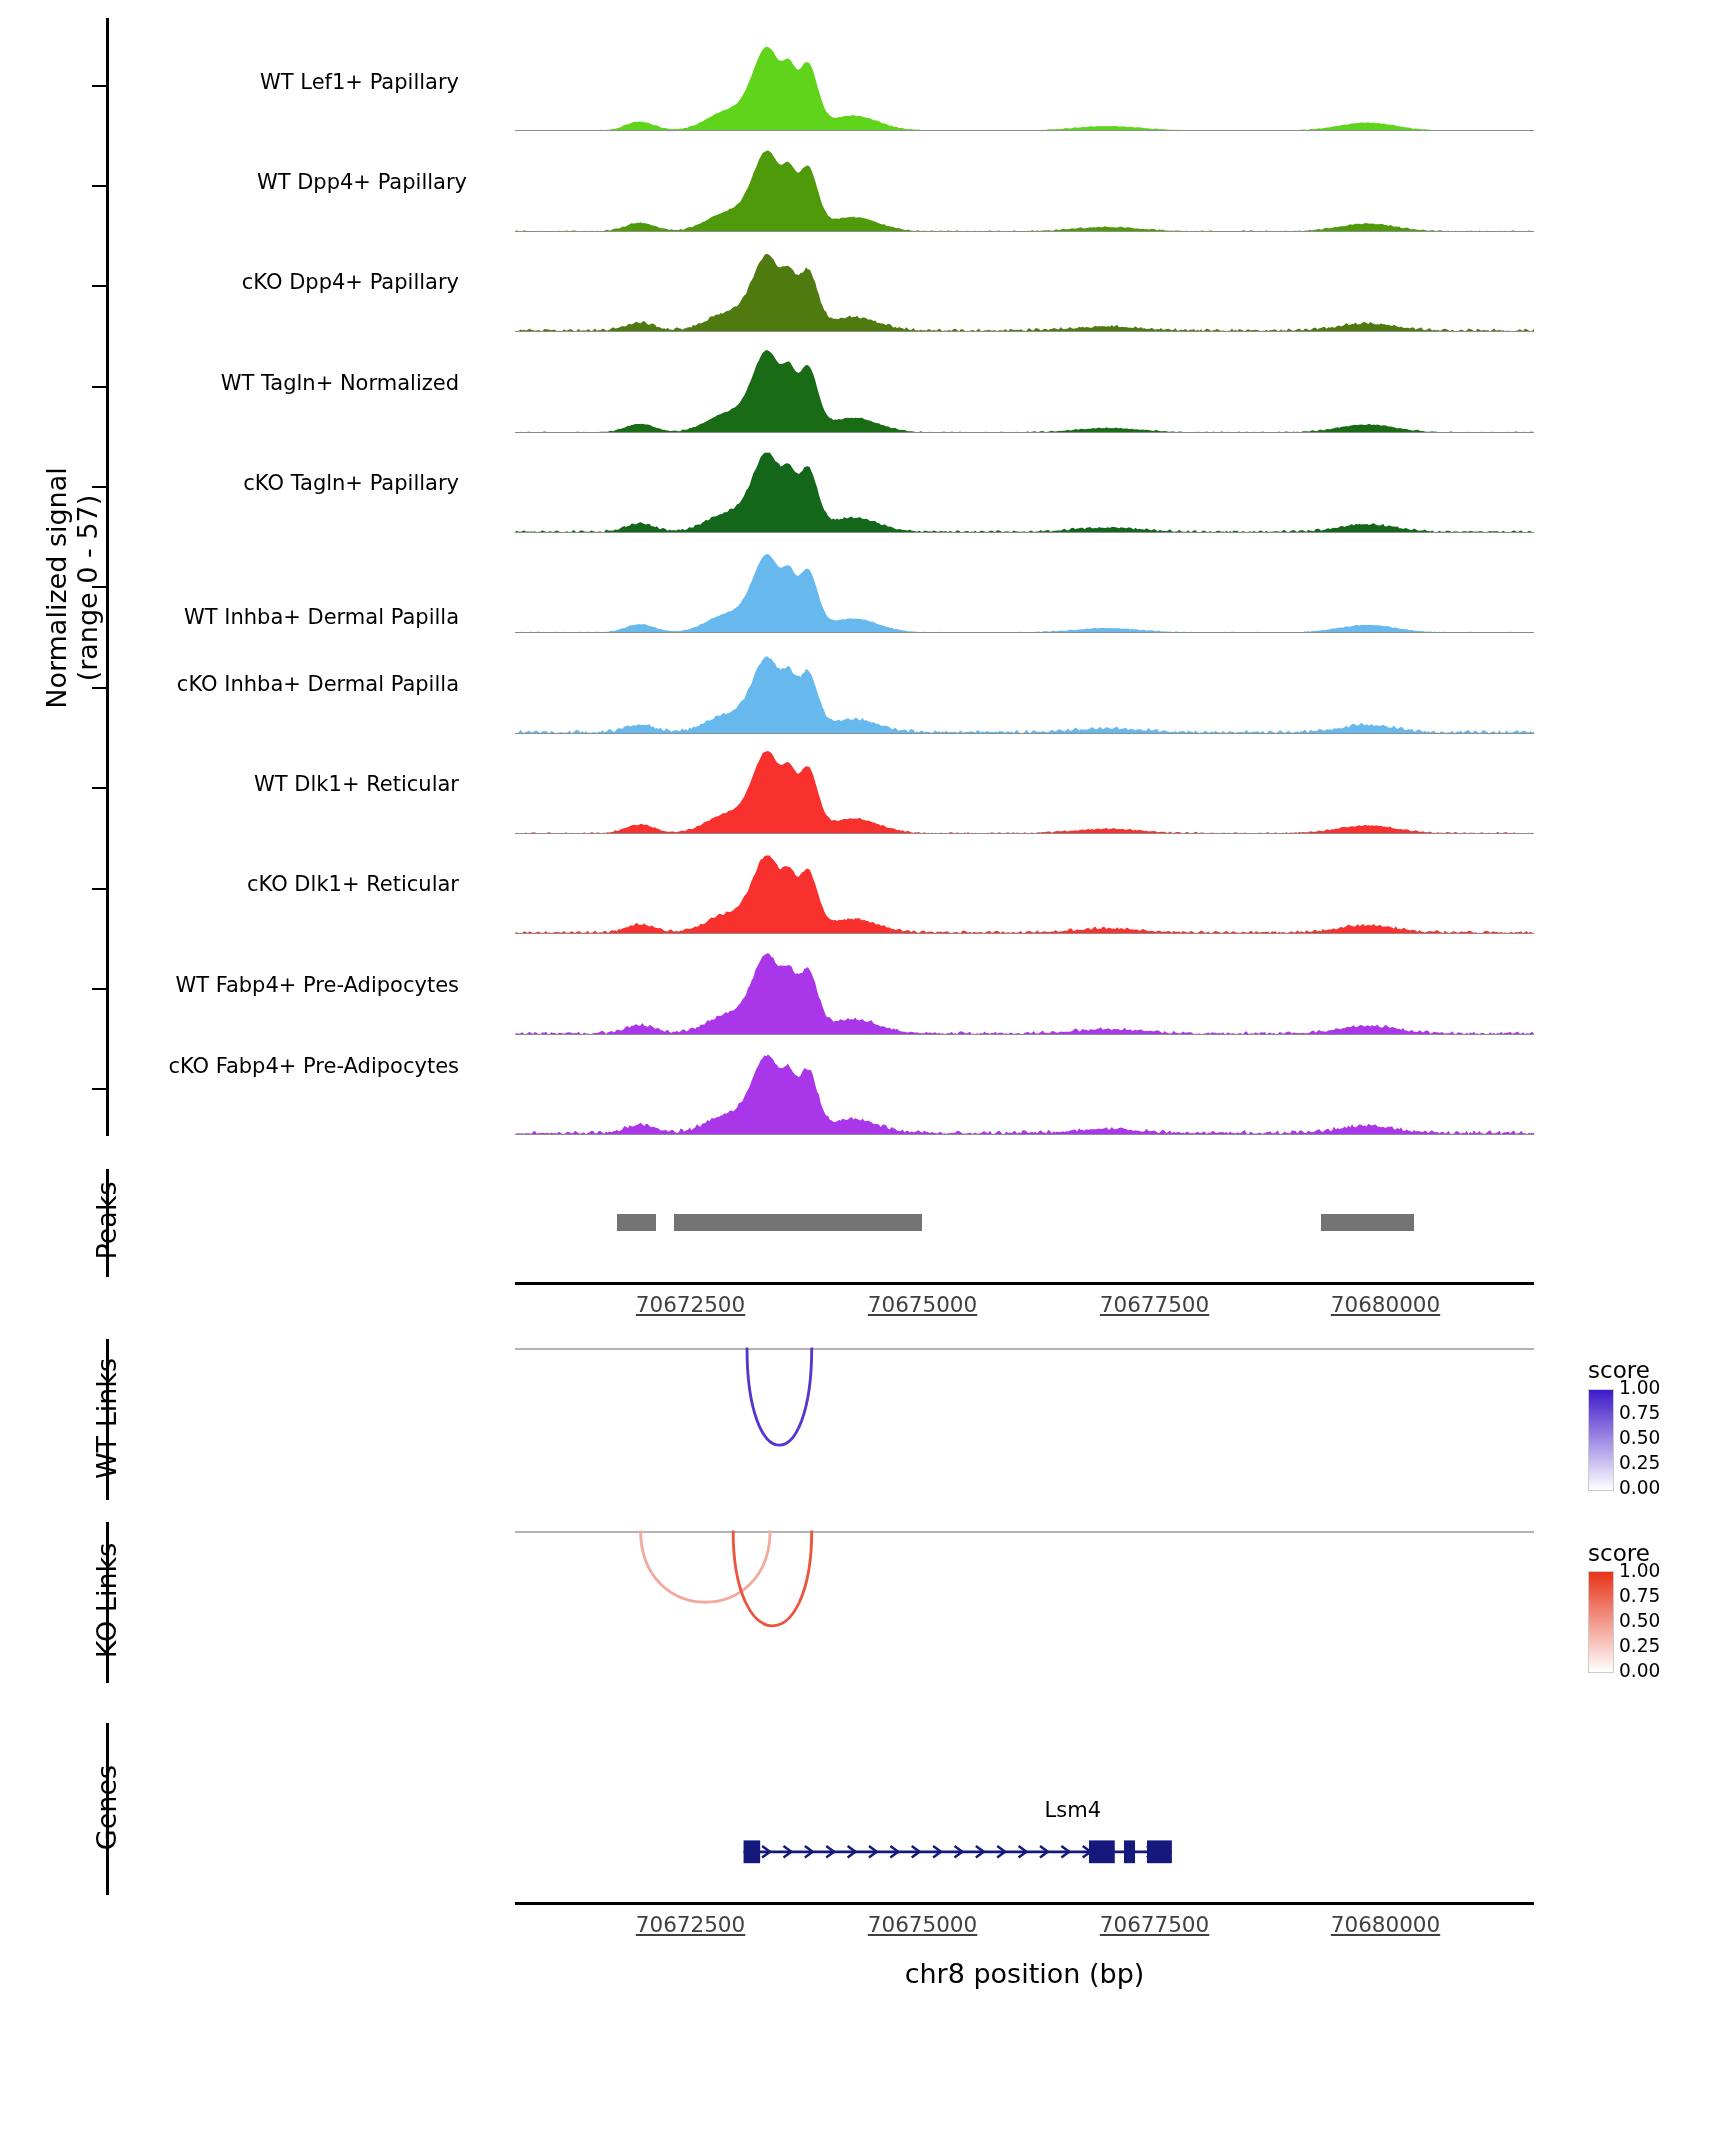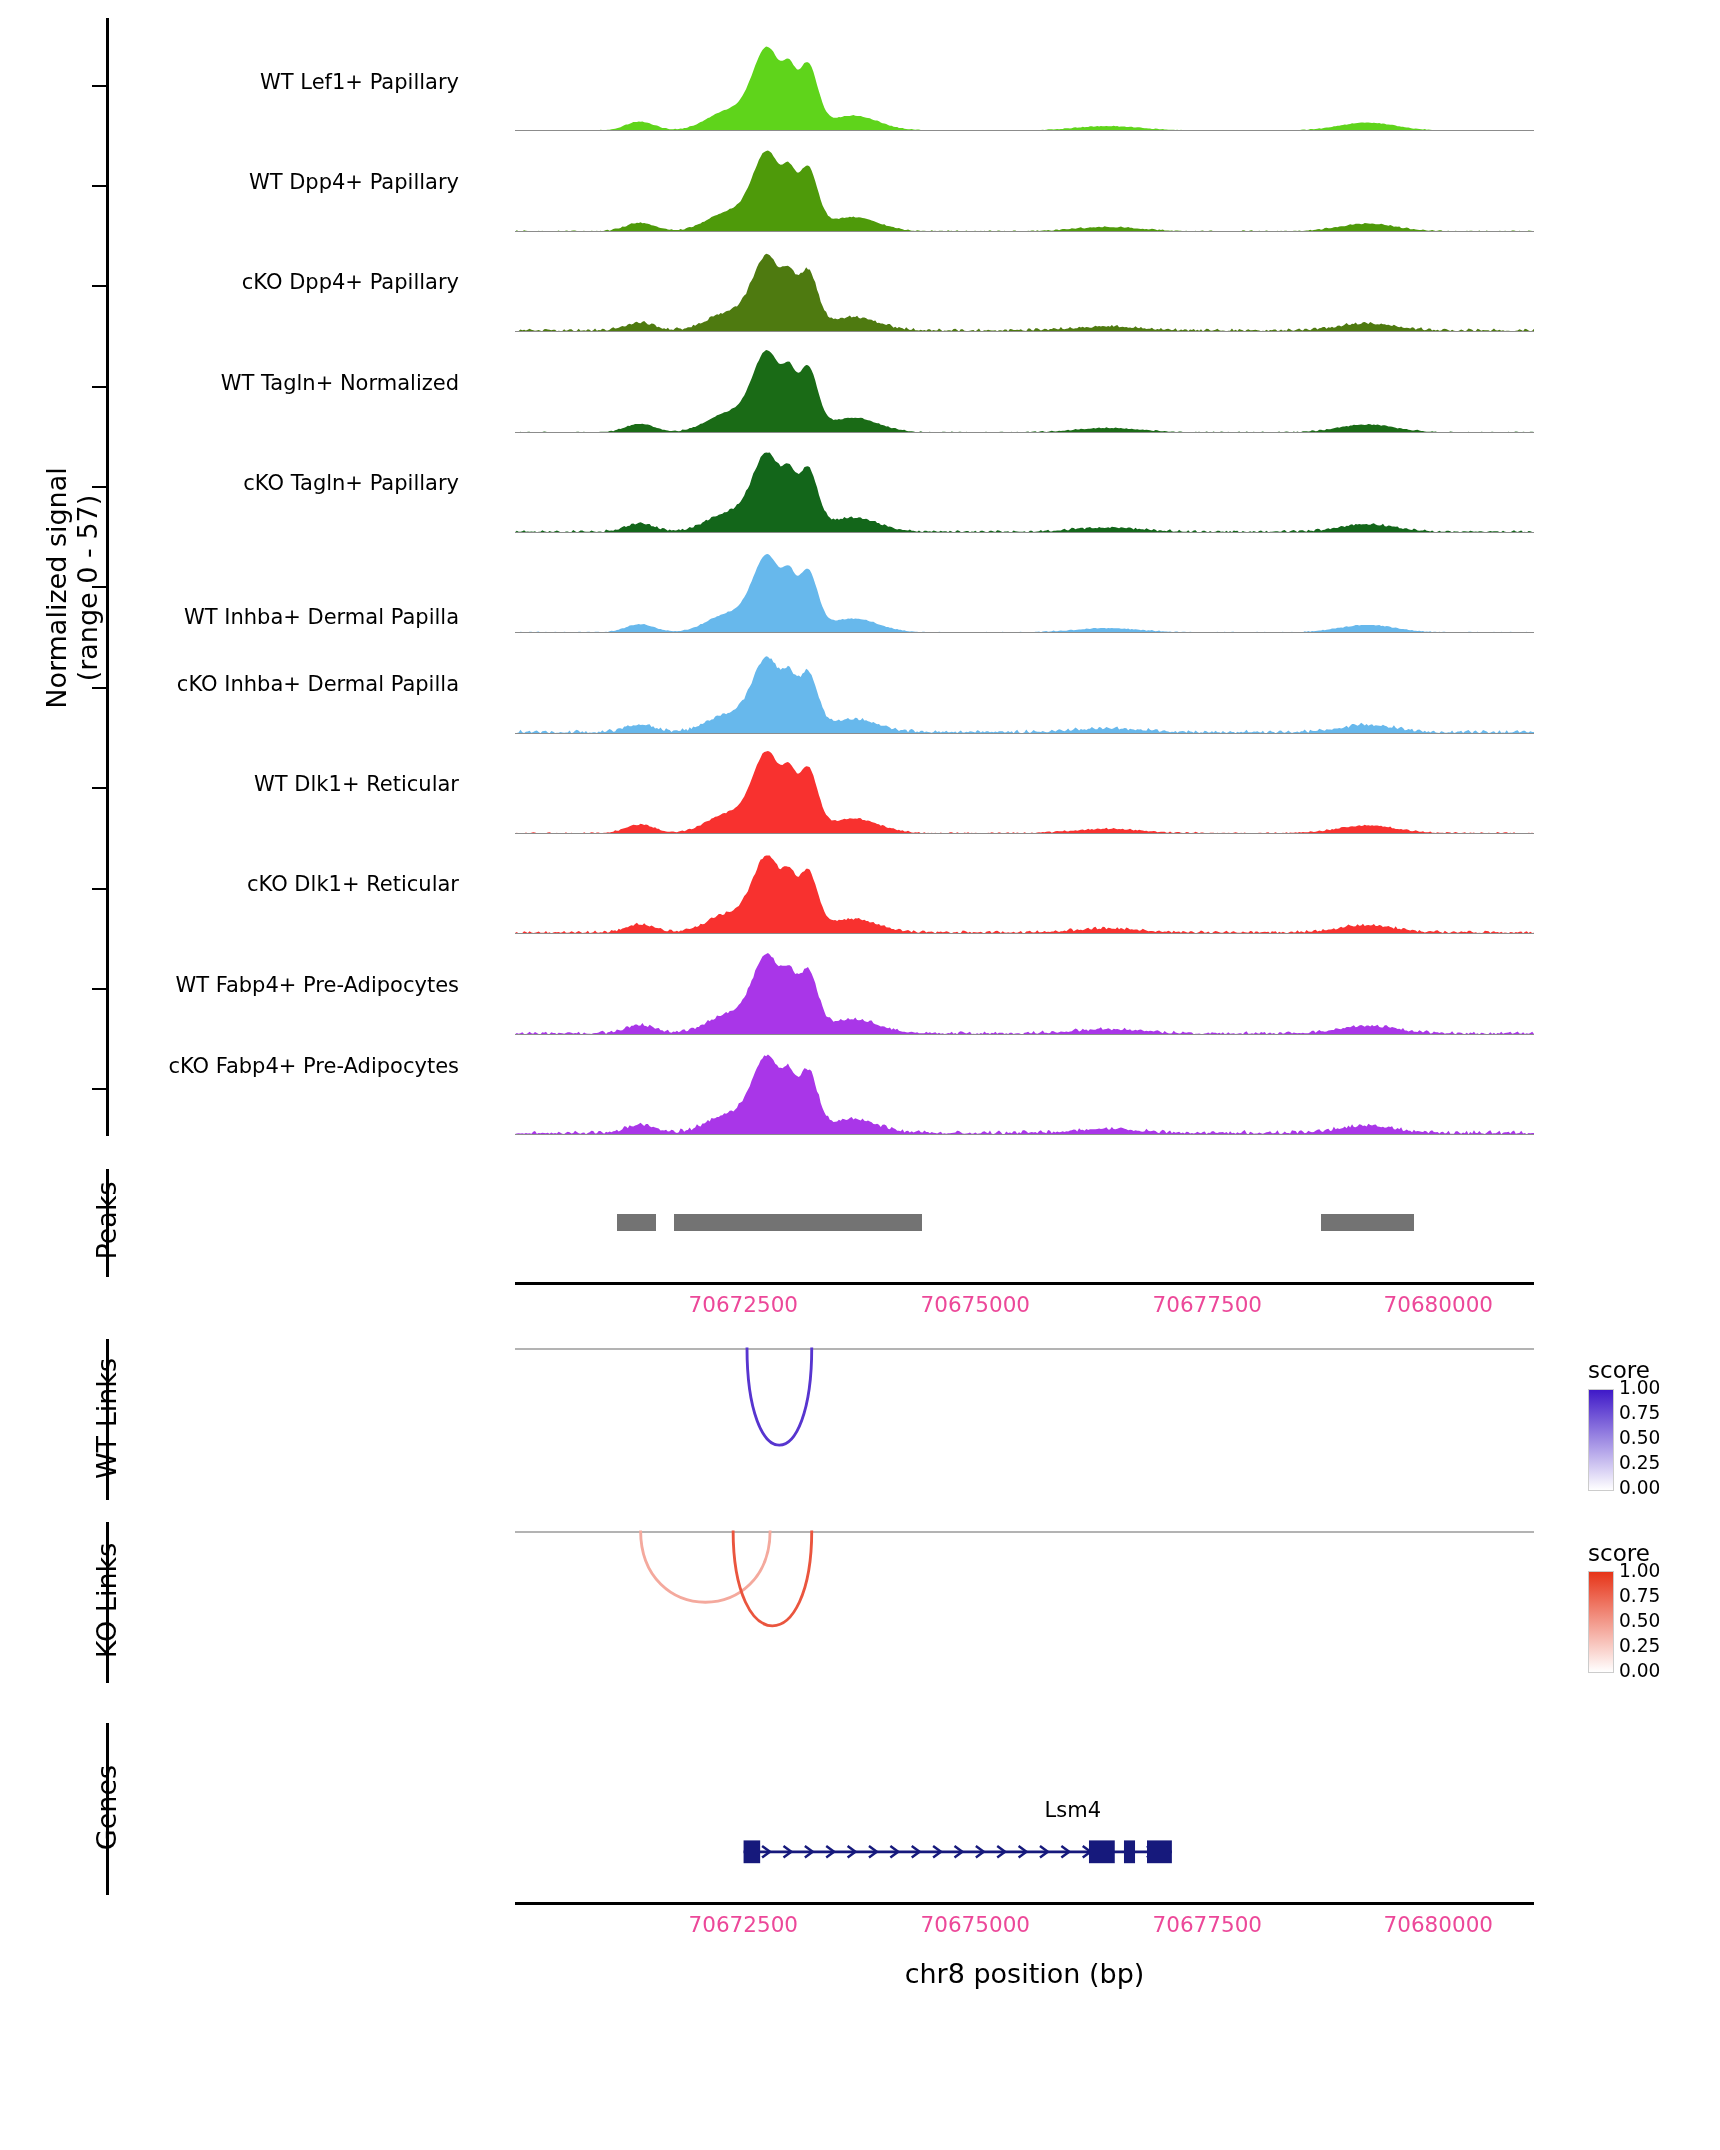--- a/index.html
+++ b/index.html
@@ -69,22 +69,23 @@
 
   
   .coord-line {
     position: absolute;
     height: 2.9px;
     background: #000;
   }
   .coord-tick-label {
     position: absolute;
     font-size: 21.5px;
-    text-align: right;
-    color: #ec4899;
+    text-align: center;
+    color: #404040;
+    text-decoration: underline;
   }
 
   
   .link-topline {
     position: absolute;
     height: 2.2px;
     background: #b3b3b3;
   }
 
   
@@ -121,21 +122,21 @@
   }
 </style>
 </head>
 <body>
 
 <div id="root">
     <div class="track-label" style="top: 70px; width: 459px; left: 0px;">WT Lef1+ Papillary</div>
     <div class="track-canvas" style="left: 515px; top: 39px; width: 1019px; height: 92px;"><svg width="1019" height="92" viewBox="0 0 1422 128">
         <path d="M0,128 L0.0,127.9 L2.5,127.2 L5.1,127.4 L7.6,127.3 L10.2,127.4 L12.7,127.7 L15.2,127.2 L17.8,126.8 L20.3,127.1 L22.9,127.6 L25.4,127.6 L27.9,127.3 L30.5,127.2 L33.0,127.6 L35.6,127.7 L38.1,127.4 L40.6,127.6 L43.2,127.2 L45.7,127.8 L48.2,127.4 L50.8,127.2 L53.3,127.2 L55.9,127.8 L58.4,127.7 L60.9,127.7 L63.5,127.6 L66.0,127.1 L68.6,127.7 L71.1,127.5 L73.6,127.7 L76.2,127.5 L78.7,127.3 L81.3,127.5 L83.8,127.1 L86.3,127.3 L88.9,127.1 L91.4,127.7 L94.0,127.4 L96.5,127.6 L99.0,127.3 L101.6,127.3 L104.1,127.6 L106.6,127.6 L109.2,127.6 L111.7,127.5 L114.3,127.7 L116.8,127.3 L119.3,126.6 L121.9,126.9 L124.4,127.1 L127.0,126.8 L129.5,126.4 L132.0,126.3 L134.6,125.6 L137.1,125.3 L139.7,124.9 L142.2,124.2 L144.7,123.6 L147.3,122.9 L149.8,121.5 L152.4,120.3 L154.9,119.2 L157.4,119.2 L160.0,118.1 L162.5,116.9 L165.1,115.8 L167.6,115.5 L170.1,115.5 L172.7,115.0 L175.2,115.4 L177.8,115.1 L180.3,115.9 L182.8,116.3 L185.4,116.6 L187.9,117.5 L190.4,118.8 L193.0,119.7 L195.5,120.1 L198.1,120.6 L200.6,121.6 L203.1,123.0 L205.7,123.9 L208.2,124.0 L210.8,124.1 L213.3,125.2 L215.8,125.8 L218.4,125.7 L220.9,125.6 L223.5,125.0 L226.0,125.8 L228.5,125.5 L231.1,124.8 L233.6,125.0 L236.2,123.9 L238.7,124.0 L241.2,123.4 L243.8,121.7 L246.3,121.2 L248.8,120.9 L251.4,119.9 L253.9,118.7 L256.5,117.2 L259.0,115.6 L261.5,115.0 L264.1,113.1 L266.6,111.8 L269.2,110.0 L271.7,109.3 L274.2,107.7 L276.8,106.3 L279.3,104.5 L281.9,103.5 L284.4,102.6 L286.9,101.5 L289.5,100.0 L292.0,98.9 L294.6,98.4 L297.1,97.4 L299.6,96.2 L302.2,94.4 L304.7,92.9 L307.3,91.6 L309.8,89.4 L312.3,86.6 L314.9,82.9 L317.4,79.1 L319.9,74.6 L322.5,69.6 L325.0,63.4 L327.6,57.1 L330.1,51.2 L332.6,44.1 L335.2,36.8 L337.7,30.8 L340.3,24.7 L342.8,19.5 L345.3,15.1 L347.9,12.2 L350.4,10.2 L353.0,11.1 L355.5,12.2 L358.0,14.3 L360.6,17.7 L363.1,22.6 L365.7,26.6 L368.2,29.0 L370.7,30.1 L373.3,30.0 L375.8,29.1 L378.4,27.3 L380.9,27.0 L383.4,28.2 L386.0,31.7 L388.5,36.0 L391.1,39.2 L393.6,42.4 L396.1,42.3 L398.7,40.7 L401.2,37.3 L403.7,33.4 L406.3,32.3 L408.8,32.3 L411.4,34.4 L413.9,38.9 L416.4,45.6 L419.0,54.5 L421.5,64.0 L424.1,72.6 L426.6,80.9 L429.1,88.8 L431.7,95.6 L434.2,100.6 L436.8,103.8 L439.3,106.5 L441.8,108.2 L444.4,109.7 L446.9,109.6 L449.5,109.7 L452.0,108.6 L454.5,109.1 L457.1,108.2 L459.6,107.3 L462.2,107.2 L464.7,107.1 L467.2,107.3 L469.8,106.4 L472.3,106.0 L474.8,106.9 L477.4,107.2 L479.9,107.3 L482.5,107.3 L485.0,108.3 L487.5,108.9 L490.1,109.7 L492.6,110.2 L495.2,110.3 L497.7,111.7 L500.2,112.8 L502.8,113.5 L505.3,113.7 L507.9,114.7 L510.4,116.5 L512.9,117.3 L515.5,117.9 L518.0,118.5 L520.6,119.9 L523.1,120.8 L525.6,121.0 L528.2,122.1 L530.7,122.6 L533.3,122.7 L535.8,124.1 L538.3,123.9 L540.9,124.0 L543.4,125.0 L545.9,125.5 L548.5,125.6 L551.0,125.7 L553.6,125.4 L556.1,126.0 L558.6,126.6 L561.2,126.2 L563.7,126.1 L566.3,126.9 L568.8,127.3 L571.3,127.2 L573.9,126.7 L576.4,127.3 L579.0,127.3 L581.5,127.4 L584.0,126.8 L586.6,127.3 L589.1,127.0 L591.7,127.5 L594.2,127.3 L596.7,126.7 L599.3,126.8 L601.8,127.6 L604.4,127.6 L606.9,127.0 L609.4,127.2 L612.0,127.1 L614.5,127.7 L617.0,127.6 L619.6,127.3 L622.1,127.2 L624.7,127.1 L627.2,127.5 L629.7,127.6 L632.3,126.9 L634.8,127.7 L637.4,127.8 L639.9,127.8 L642.4,127.2 L645.0,126.7 L647.5,127.4 L650.1,127.8 L652.6,127.7 L655.1,126.7 L657.7,127.6 L660.2,127.5 L662.8,127.5 L665.3,127.5 L667.8,126.8 L670.4,127.7 L672.9,127.8 L675.4,127.1 L678.0,126.9 L680.5,126.9 L683.1,127.5 L685.6,127.5 L688.1,126.7 L690.7,126.8 L693.2,127.6 L695.8,127.7 L698.3,127.1 L700.8,127.2 L703.4,127.6 L705.9,127.2 L708.5,127.3 L711.0,126.7 L713.5,127.3 L716.1,127.1 L718.6,127.3 L721.2,126.7 L723.7,126.7 L726.2,127.0 L728.8,127.0 L731.3,126.9 L733.9,126.8 L736.4,126.5 L738.9,126.7 L741.5,126.4 L744.0,125.7 L746.6,125.7 L749.1,125.6 L751.6,126.2 L754.2,125.7 L756.7,125.3 L759.2,125.6 L761.8,125.3 L764.3,125.5 L766.9,124.3 L769.4,124.5 L771.9,124.4 L774.5,124.7 L777.0,124.5 L779.6,123.2 L782.1,123.1 L784.6,123.6 L787.2,123.2 L789.7,123.4 L792.3,122.4 L794.8,123.0 L797.3,122.5 L799.9,122.6 L802.4,121.6 L805.0,121.6 L807.5,122.2 L810.0,121.9 L812.6,121.1 L815.1,121.8 L817.6,121.2 L820.2,121.6 L822.7,121.6 L825.3,121.3 L827.8,121.5 L830.3,121.7 L832.9,121.7 L835.4,121.0 L838.0,121.7 L840.5,121.1 L843.0,122.1 L845.6,121.9 L848.1,122.0 L850.7,121.8 L853.2,122.6 L855.7,122.5 L858.3,122.1 L860.8,122.4 L863.4,123.2 L865.9,123.4 L868.4,123.0 L871.0,123.1 L873.5,123.2 L876.1,124.0 L878.6,124.2 L881.1,124.5 L883.7,124.7 L886.2,124.6 L888.8,125.4 L891.3,125.4 L893.8,124.6 L896.4,125.1 L898.9,125.6 L901.4,125.9 L904.0,125.3 L906.5,126.0 L909.1,126.1 L911.6,126.5 L914.1,126.4 L916.7,126.3 L919.2,126.3 L921.8,126.9 L924.3,126.6 L926.8,127.1 L929.4,126.3 L931.9,127.2 L934.5,127.2 L937.0,126.7 L939.5,127.1 L942.1,127.3 L944.6,127.4 L947.2,127.6 L949.7,127.0 L952.2,127.0 L954.8,127.1 L957.3,127.7 L959.9,127.3 L962.4,126.7 L964.9,127.5 L967.5,127.5 L970.0,127.7 L972.5,127.6 L975.1,127.0 L977.6,127.4 L980.2,127.8 L982.7,127.1 L985.2,126.8 L987.8,127.1 L990.3,127.3 L992.9,127.6 L995.4,127.4 L997.9,127.1 L1000.5,127.2 L1003.0,127.8 L1005.6,127.4 L1008.1,126.9 L1010.6,127.0 L1013.2,127.3 L1015.7,127.6 L1018.3,126.9 L1020.8,126.7 L1023.3,127.2 L1025.9,127.8 L1028.4,127.6 L1031.0,127.6 L1033.5,127.7 L1036.0,127.5 L1038.6,127.8 L1041.1,126.8 L1043.6,127.6 L1046.2,127.4 L1048.7,127.8 L1051.3,127.4 L1053.8,127.3 L1056.3,126.9 L1058.9,127.5 L1061.4,127.6 L1064.0,126.9 L1066.5,126.7 L1069.0,127.4 L1071.6,127.6 L1074.1,127.2 L1076.7,127.2 L1079.2,127.0 L1081.7,127.2 L1084.3,126.9 L1086.8,126.9 L1089.4,127.2 L1091.9,127.2 L1094.4,127.2 L1097.0,126.6 L1099.5,126.1 L1102.0,126.2 L1104.6,126.7 L1107.1,126.5 L1109.7,125.5 L1112.2,125.5 L1114.7,125.6 L1117.3,125.4 L1119.8,124.9 L1122.4,124.2 L1124.9,124.9 L1127.4,124.4 L1130.0,123.7 L1132.5,123.4 L1135.1,123.2 L1137.6,123.1 L1140.1,122.6 L1142.7,121.5 L1145.2,121.6 L1147.8,120.9 L1150.3,120.9 L1152.8,120.2 L1155.4,119.9 L1157.9,119.2 L1160.5,119.3 L1163.0,118.9 L1165.5,118.5 L1168.1,117.3 L1170.6,117.9 L1173.1,117.4 L1175.7,116.9 L1178.2,116.8 L1180.8,116.2 L1183.3,116.5 L1185.8,116.7 L1188.4,116.5 L1190.9,116.4 L1193.5,116.8 L1196.0,117.0 L1198.5,116.7 L1201.1,117.1 L1203.6,117.3 L1206.2,117.2 L1208.7,118.1 L1211.2,117.7 L1213.8,118.2 L1216.3,119.0 L1218.9,119.1 L1221.4,119.6 L1223.9,119.4 L1226.5,119.9 L1229.0,120.6 L1231.6,121.4 L1234.1,121.5 L1236.6,122.1 L1239.2,122.1 L1241.7,123.1 L1244.3,123.3 L1246.8,123.3 L1249.3,124.1 L1251.9,124.6 L1254.4,124.9 L1256.9,124.8 L1259.5,125.1 L1262.0,125.3 L1264.6,125.9 L1267.1,126.0 L1269.6,125.5 L1272.2,126.5 L1274.7,126.2 L1277.3,126.6 L1279.8,126.7 L1282.3,126.9 L1284.9,127.0 L1287.4,127.2 L1290.0,126.9 L1292.5,127.1 L1295.0,127.3 L1297.6,127.5 L1300.1,127.1 L1302.7,127.3 L1305.2,126.9 L1307.7,127.0 L1310.3,127.5 L1312.8,127.7 L1315.4,127.5 L1317.9,127.5 L1320.4,127.2 L1323.0,127.6 L1325.5,126.9 L1328.0,127.3 L1330.6,126.9 L1333.1,127.5 L1335.7,127.5 L1338.2,126.8 L1340.7,127.5 L1343.3,127.8 L1345.8,127.3 L1348.4,127.1 L1350.9,127.6 L1353.4,127.6 L1356.0,127.6 L1358.5,127.2 L1361.1,126.9 L1363.6,127.7 L1366.1,127.8 L1368.7,127.5 L1371.2,127.5 L1373.8,127.5 L1376.3,127.2 L1378.8,127.6 L1381.4,127.7 L1383.9,126.9 L1386.5,127.5 L1389.0,127.2 L1391.5,127.5 L1394.1,127.2 L1396.6,127.6 L1399.1,127.1 L1401.7,127.6 L1404.2,127.2 L1406.8,126.9 L1409.3,127.6 L1411.8,127.6 L1414.4,127.7 L1416.9,126.8 L1419.5,127.4 L1422.0,127.7 L1422,128 Z" fill="#5FD41B" stroke="none"></path>
       </svg><div class="baseline"></div></div>
-    <div class="track-label" style="top: 170px; width: 459px; left: 0px;">WT Dpp4+ Papillary</div>
+    <div class="track-label" style="top: 170px; width: 459px; left: 0px; padding-left: 8px;">WT Dpp4+ Papillary</div>
     <div class="track-canvas" style="left: 515px; top: 140px; width: 1019px; height: 92px;"><svg width="1019" height="92" viewBox="0 0 1422 128">
         <path d="M0,128 L0.0,127.6 L2.5,125.8 L5.1,127.2 L7.6,127.4 L10.2,127.0 L12.7,125.9 L15.2,126.4 L17.8,126.9 L20.3,126.9 L22.9,127.4 L25.4,126.8 L27.9,127.0 L30.5,127.5 L33.0,126.5 L35.6,127.2 L38.1,126.3 L40.6,127.7 L43.2,127.0 L45.7,126.9 L48.2,127.1 L50.8,127.4 L53.3,127.5 L55.9,127.2 L58.4,127.3 L60.9,126.1 L63.5,127.6 L66.0,126.7 L68.6,127.4 L71.1,126.0 L73.6,126.5 L76.2,127.5 L78.7,126.6 L81.3,126.1 L83.8,126.2 L86.3,126.9 L88.9,126.9 L91.4,127.2 L94.0,126.7 L96.5,126.4 L99.0,127.6 L101.6,127.2 L104.1,127.5 L106.6,126.3 L109.2,126.9 L111.7,127.1 L114.3,126.5 L116.8,127.3 L119.3,126.4 L121.9,127.3 L124.4,126.4 L127.0,125.5 L129.5,125.2 L132.0,126.3 L134.6,125.4 L137.1,124.0 L139.7,123.2 L142.2,123.2 L144.7,123.4 L147.3,122.5 L149.8,120.6 L152.4,120.8 L154.9,120.4 L157.4,118.8 L160.0,117.3 L162.5,116.1 L165.1,116.4 L167.6,116.3 L170.1,115.2 L172.7,115.7 L175.2,114.6 L177.8,116.0 L180.3,115.8 L182.8,116.5 L185.4,116.8 L187.9,117.3 L190.4,118.6 L193.0,119.1 L195.5,119.9 L198.1,120.6 L200.6,122.0 L203.1,122.5 L205.7,122.9 L208.2,123.3 L210.8,123.8 L213.3,124.8 L215.8,124.9 L218.4,124.2 L220.9,125.3 L223.5,125.3 L226.0,125.3 L228.5,125.3 L231.1,123.9 L233.6,125.1 L236.2,124.8 L238.7,122.9 L241.2,121.8 L243.8,121.3 L246.3,121.4 L248.8,120.7 L251.4,118.8 L253.9,118.1 L256.5,117.1 L259.0,116.5 L261.5,114.4 L264.1,113.9 L266.6,112.2 L269.2,110.7 L271.7,109.4 L274.2,107.1 L276.8,106.1 L279.3,105.1 L281.9,104.5 L284.4,103.0 L286.9,102.4 L289.5,100.9 L292.0,100.0 L294.6,99.2 L297.1,97.7 L299.6,95.9 L302.2,95.5 L304.7,94.4 L307.3,92.2 L309.8,89.6 L312.3,87.6 L314.9,85.2 L317.4,80.4 L319.9,75.5 L322.5,70.7 L325.0,66.2 L327.6,60.2 L330.1,53.6 L332.6,46.2 L335.2,40.5 L337.7,34.6 L340.3,27.8 L342.8,23.1 L345.3,18.2 L347.9,16.4 L350.4,15.0 L353.0,14.3 L355.5,15.8 L358.0,18.1 L360.6,22.4 L363.1,25.9 L365.7,30.2 L368.2,33.0 L370.7,34.4 L373.3,33.9 L375.8,32.2 L378.4,30.6 L380.9,29.7 L383.4,32.3 L386.0,34.6 L388.5,38.6 L391.1,42.1 L393.6,45.3 L396.1,45.2 L398.7,43.1 L401.2,39.5 L403.7,37.8 L406.3,35.9 L408.8,35.3 L411.4,37.0 L413.9,42.4 L416.4,49.2 L419.0,57.2 L421.5,66.0 L424.1,74.5 L426.6,83.5 L429.1,90.7 L431.7,96.0 L434.2,100.3 L436.8,105.4 L439.3,107.0 L441.8,109.4 L444.4,109.8 L446.9,109.2 L449.5,109.3 L452.0,110.0 L454.5,108.7 L457.1,108.0 L459.6,108.5 L462.2,108.0 L464.7,107.8 L467.2,106.9 L469.8,107.5 L472.3,106.4 L474.8,107.8 L477.4,107.9 L479.9,107.7 L482.5,107.8 L485.0,108.8 L487.5,108.9 L490.1,109.6 L492.6,110.3 L495.2,111.2 L497.7,112.1 L500.2,113.0 L502.8,113.8 L505.3,115.0 L507.9,116.0 L510.4,116.9 L512.9,117.6 L515.5,117.4 L518.0,119.3 L520.6,119.8 L523.1,120.2 L525.6,121.0 L528.2,121.3 L530.7,122.6 L533.3,123.1 L535.8,122.5 L538.3,123.8 L540.9,124.3 L543.4,125.3 L545.9,125.4 L548.5,124.8 L551.0,125.9 L553.6,126.4 L556.1,126.3 L558.6,126.7 L561.2,125.6 L563.7,126.2 L566.3,126.8 L568.8,126.3 L571.3,126.4 L573.9,126.9 L576.4,127.0 L579.0,127.0 L581.5,125.8 L584.0,126.7 L586.6,126.3 L589.1,127.7 L591.7,126.5 L594.2,126.3 L596.7,126.6 L599.3,127.6 L601.8,127.0 L604.4,125.9 L606.9,126.9 L609.4,126.4 L612.0,127.6 L614.5,126.8 L617.0,125.9 L619.6,127.2 L622.1,127.5 L624.7,126.8 L627.2,127.5 L629.7,126.2 L632.3,127.0 L634.8,127.7 L637.4,127.3 L639.9,126.9 L642.4,126.3 L645.0,127.0 L647.5,127.4 L650.1,126.5 L652.6,127.2 L655.1,126.6 L657.7,127.3 L660.2,126.7 L662.8,125.8 L665.3,126.7 L667.8,127.2 L670.4,127.5 L672.9,126.6 L675.4,126.2 L678.0,126.8 L680.5,127.4 L683.1,126.6 L685.6,127.3 L688.1,127.5 L690.7,126.9 L693.2,127.2 L695.8,126.1 L698.3,126.1 L700.8,127.4 L703.4,127.1 L705.9,127.0 L708.5,126.7 L711.0,127.0 L713.5,127.0 L716.1,126.5 L718.6,126.9 L721.2,126.0 L723.7,126.1 L726.2,127.2 L728.8,125.9 L731.3,126.8 L733.9,126.4 L736.4,126.2 L738.9,125.7 L741.5,126.1 L744.0,125.3 L746.6,126.1 L749.1,126.3 L751.6,126.1 L754.2,124.6 L756.7,124.8 L759.2,125.7 L761.8,124.7 L764.3,124.1 L766.9,124.0 L769.4,124.5 L771.9,124.3 L774.5,124.0 L777.0,123.0 L779.6,123.2 L782.1,123.7 L784.6,123.0 L787.2,122.1 L789.7,121.7 L792.3,123.0 L794.8,123.2 L797.3,122.6 L799.9,122.1 L802.4,121.6 L805.0,121.9 L807.5,121.5 L810.0,121.9 L812.6,121.3 L815.1,120.9 L817.6,121.6 L820.2,121.7 L822.7,120.2 L825.3,121.0 L827.8,121.3 L830.3,121.7 L832.9,121.5 L835.4,121.4 L838.0,122.0 L840.5,121.8 L843.0,121.1 L845.6,120.6 L848.1,121.6 L850.7,122.3 L853.2,121.8 L855.7,121.3 L858.3,122.4 L860.8,122.2 L863.4,123.3 L865.9,123.2 L868.4,123.3 L871.0,123.7 L873.5,124.0 L876.1,123.8 L878.6,124.3 L881.1,124.0 L883.7,124.6 L886.2,124.3 L888.8,123.8 L891.3,123.9 L893.8,124.7 L896.4,125.9 L898.9,124.8 L901.4,125.5 L904.0,124.8 L906.5,126.0 L909.1,126.1 L911.6,126.2 L914.1,126.4 L916.7,126.2 L919.2,126.7 L921.8,126.2 L924.3,126.0 L926.8,126.6 L929.4,126.4 L931.9,127.1 L934.5,126.8 L937.0,126.4 L939.5,127.0 L942.1,126.9 L944.6,127.0 L947.2,127.3 L949.7,126.3 L952.2,127.4 L954.8,127.2 L957.3,126.6 L959.9,126.0 L962.4,127.0 L964.9,127.7 L967.5,126.8 L970.0,126.2 L972.5,126.1 L975.1,127.7 L977.6,126.8 L980.2,127.5 L982.7,127.1 L985.2,127.4 L987.8,127.2 L990.3,126.9 L992.9,127.1 L995.4,126.7 L997.9,127.3 L1000.5,127.4 L1003.0,127.2 L1005.6,127.1 L1008.1,127.6 L1010.6,127.3 L1013.2,127.3 L1015.7,125.9 L1018.3,126.1 L1020.8,127.5 L1023.3,127.0 L1025.9,126.2 L1028.4,125.9 L1031.0,127.6 L1033.5,127.3 L1036.0,127.0 L1038.6,126.3 L1041.1,127.3 L1043.6,127.1 L1046.2,126.9 L1048.7,126.1 L1051.3,126.9 L1053.8,126.8 L1056.3,127.7 L1058.9,126.8 L1061.4,127.4 L1064.0,126.4 L1066.5,127.1 L1069.0,126.6 L1071.6,127.1 L1074.1,126.4 L1076.7,126.4 L1079.2,127.4 L1081.7,127.1 L1084.3,127.1 L1086.8,126.3 L1089.4,126.6 L1091.9,126.9 L1094.4,126.1 L1097.0,126.7 L1099.5,126.9 L1102.0,126.5 L1104.6,126.0 L1107.1,126.0 L1109.7,125.1 L1112.2,126.1 L1114.7,125.3 L1117.3,125.0 L1119.8,124.5 L1122.4,124.0 L1124.9,124.9 L1127.4,124.4 L1130.0,122.5 L1132.5,122.4 L1135.1,122.8 L1137.6,123.1 L1140.1,122.7 L1142.7,121.4 L1145.2,121.1 L1147.8,121.7 L1150.3,120.4 L1152.8,120.0 L1155.4,120.2 L1157.9,120.0 L1160.5,119.6 L1163.0,118.5 L1165.5,117.5 L1168.1,118.1 L1170.6,117.8 L1173.1,116.8 L1175.7,116.8 L1178.2,116.8 L1180.8,117.4 L1183.3,117.1 L1185.8,115.8 L1188.4,116.0 L1190.9,116.2 L1193.5,116.6 L1196.0,116.2 L1198.5,116.6 L1201.1,117.3 L1203.6,117.3 L1206.2,117.5 L1208.7,116.8 L1211.2,117.3 L1213.8,118.3 L1216.3,118.9 L1218.9,119.4 L1221.4,118.3 L1223.9,119.3 L1226.5,120.8 L1229.0,120.5 L1231.6,120.9 L1234.1,120.4 L1236.6,122.5 L1239.2,123.1 L1241.7,122.7 L1244.3,121.8 L1246.8,122.7 L1249.3,124.3 L1251.9,124.2 L1254.4,123.9 L1256.9,124.6 L1259.5,124.9 L1262.0,125.4 L1264.6,125.5 L1267.1,124.6 L1269.6,125.4 L1272.2,126.1 L1274.7,126.4 L1277.3,126.2 L1279.8,125.3 L1282.3,126.1 L1284.9,126.7 L1287.4,126.5 L1290.0,125.6 L1292.5,125.9 L1295.0,127.1 L1297.6,126.9 L1300.1,126.7 L1302.7,126.4 L1305.2,127.1 L1307.7,127.6 L1310.3,127.0 L1312.8,126.4 L1315.4,127.2 L1317.9,127.6 L1320.4,126.8 L1323.0,126.9 L1325.5,127.5 L1328.0,126.6 L1330.6,126.9 L1333.1,126.3 L1335.7,126.4 L1338.2,127.6 L1340.7,127.3 L1343.3,127.1 L1345.8,126.1 L1348.4,127.4 L1350.9,126.7 L1353.4,127.5 L1356.0,126.0 L1358.5,127.3 L1361.1,127.6 L1363.6,127.6 L1366.1,127.6 L1368.7,126.7 L1371.2,127.5 L1373.8,126.6 L1376.3,126.9 L1378.8,127.5 L1381.4,126.4 L1383.9,126.7 L1386.5,127.3 L1389.0,127.0 L1391.5,126.2 L1394.1,126.1 L1396.6,126.9 L1399.1,127.2 L1401.7,126.5 L1404.2,127.1 L1406.8,127.5 L1409.3,127.4 L1411.8,127.6 L1414.4,126.2 L1416.9,126.6 L1419.5,126.8 L1422.0,126.8 L1422,128 Z" fill="#4E9A0A" stroke="none"></path>
       </svg><div class="baseline"></div></div>
     <div class="track-label" style="top: 270px; width: 459px; left: 0px;">cKO Dpp4+ Papillary</div>
     <div class="track-canvas" style="left: 515px; top: 240px; width: 1019px; height: 92px;"><svg width="1019" height="92" viewBox="0 0 1422 128">
         <path d="M0,128 L0.0,127.0 L2.5,126.8 L5.1,126.9 L7.6,124.8 L10.2,125.9 L12.7,125.2 L15.2,126.2 L17.8,125.2 L20.3,123.7 L22.9,125.0 L25.4,125.7 L27.9,126.5 L30.5,126.0 L33.0,125.3 L35.6,126.5 L38.1,127.3 L40.6,124.5 L43.2,124.0 L45.7,124.7 L48.2,125.0 L50.8,125.6 L53.3,125.1 L55.9,125.2 L58.4,127.1 L60.9,126.4 L63.5,126.7 L66.0,126.9 L68.6,124.3 L71.1,126.6 L73.6,125.9 L76.2,124.2 L78.7,124.5 L81.3,126.5 L83.8,127.5 L86.3,126.5 L88.9,123.8 L91.4,126.6 L94.0,126.1 L96.5,125.7 L99.0,126.5 L101.6,124.3 L104.1,124.9 L106.6,127.0 L109.2,125.8 L111.7,123.4 L114.3,126.6 L116.8,125.5 L119.3,125.8 L121.9,123.5 L124.4,123.9 L127.0,126.0 L129.5,126.0 L132.0,124.9 L134.6,122.8 L137.1,121.6 L139.7,123.2 L142.2,122.9 L144.7,122.4 L147.3,121.0 L149.8,119.8 L152.4,120.6 L154.9,120.0 L157.4,117.9 L160.0,116.7 L162.5,117.8 L165.1,116.8 L167.6,114.7 L170.1,114.0 L172.7,115.5 L175.2,115.9 L177.8,114.0 L180.3,112.9 L182.8,115.3 L185.4,117.8 L187.9,118.1 L190.4,116.3 L193.0,116.6 L195.5,118.0 L198.1,121.4 L200.6,120.8 L203.1,122.1 L205.7,123.5 L208.2,123.1 L210.8,124.5 L213.3,122.4 L215.8,125.1 L218.4,124.7 L220.9,125.4 L223.5,123.1 L226.0,121.4 L228.5,122.8 L231.1,123.4 L233.6,124.9 L236.2,123.2 L238.7,122.8 L241.2,121.4 L243.8,121.5 L246.3,121.5 L248.8,118.2 L251.4,119.6 L253.9,117.6 L256.5,115.8 L259.0,116.3 L261.5,115.4 L264.1,114.0 L266.6,113.2 L269.2,111.7 L271.7,107.1 L274.2,106.3 L276.8,106.6 L279.3,104.7 L281.9,103.3 L284.4,104.2 L286.9,101.7 L289.5,102.6 L292.0,100.9 L294.6,99.4 L297.1,98.7 L299.6,98.2 L302.2,95.9 L304.7,93.8 L307.3,92.4 L309.8,92.7 L312.3,89.4 L314.9,85.2 L317.4,80.4 L319.9,77.3 L322.5,75.1 L325.0,67.6 L327.6,60.3 L330.1,56.4 L332.6,51.9 L335.2,44.6 L337.7,38.0 L340.3,32.4 L342.8,29.2 L345.3,25.8 L347.9,21.2 L350.4,19.0 L353.0,19.8 L355.5,21.2 L358.0,24.3 L360.6,26.8 L363.1,31.7 L365.7,36.1 L368.2,37.8 L370.7,37.8 L373.3,36.6 L375.8,36.4 L378.4,36.1 L380.9,35.8 L383.4,37.6 L386.0,39.6 L388.5,42.3 L391.1,47.6 L393.6,48.1 L396.1,48.5 L398.7,45.6 L401.2,45.6 L403.7,42.8 L406.3,38.0 L408.8,40.9 L411.4,41.0 L413.9,46.5 L416.4,53.6 L419.0,58.7 L421.5,69.2 L424.1,75.7 L426.6,85.9 L429.1,91.7 L431.7,98.0 L434.2,100.0 L436.8,106.7 L439.3,108.2 L441.8,108.1 L444.4,110.2 L446.9,109.2 L449.5,110.4 L452.0,110.2 L454.5,108.4 L457.1,108.4 L459.6,109.3 L462.2,108.1 L464.7,106.9 L467.2,105.1 L469.8,108.0 L472.3,106.9 L474.8,107.4 L477.4,105.4 L479.9,108.8 L482.5,109.5 L485.0,108.1 L487.5,108.0 L490.1,108.9 L492.6,110.9 L495.2,110.6 L497.7,111.0 L500.2,113.0 L502.8,112.3 L505.3,115.7 L507.9,115.3 L510.4,116.5 L512.9,116.3 L515.5,117.4 L518.0,118.5 L520.6,117.1 L523.1,117.0 L525.6,119.4 L528.2,122.4 L530.7,120.9 L533.3,122.9 L535.8,121.1 L538.3,122.1 L540.9,122.8 L543.4,124.6 L545.9,121.5 L548.5,124.1 L551.0,125.3 L553.6,125.2 L556.1,122.7 L558.6,125.9 L561.2,125.6 L563.7,126.1 L566.3,125.2 L568.8,126.1 L571.3,125.3 L573.9,126.4 L576.4,124.5 L579.0,124.3 L581.5,126.6 L584.0,125.4 L586.6,126.2 L589.1,126.0 L591.7,123.2 L594.2,125.1 L596.7,127.3 L599.3,126.0 L601.8,126.5 L604.4,125.8 L606.9,125.7 L609.4,126.4 L612.0,124.0 L614.5,123.7 L617.0,125.4 L619.6,127.5 L622.1,124.4 L624.7,124.3 L627.2,126.5 L629.7,126.7 L632.3,126.8 L634.8,126.3 L637.4,125.7 L639.9,125.3 L642.4,127.4 L645.0,125.4 L647.5,123.2 L650.1,127.0 L652.6,126.7 L655.1,125.8 L657.7,126.0 L660.2,125.0 L662.8,125.7 L665.3,126.2 L667.8,126.1 L670.4,125.8 L672.9,127.0 L675.4,125.8 L678.0,125.8 L680.5,126.6 L683.1,124.7 L685.6,124.8 L688.1,127.3 L690.7,124.1 L693.2,124.4 L695.8,125.3 L698.3,125.4 L700.8,125.1 L703.4,125.4 L705.9,124.3 L708.5,126.2 L711.0,126.4 L713.5,126.7 L716.1,123.3 L718.6,123.4 L721.2,125.8 L723.7,126.2 L726.2,122.9 L728.8,122.9 L731.3,124.5 L733.9,126.1 L736.4,125.2 L738.9,123.7 L741.5,123.9 L744.0,125.8 L746.6,124.0 L749.1,123.9 L751.6,122.7 L754.2,123.3 L756.7,124.5 L759.2,124.3 L761.8,121.3 L764.3,123.9 L766.9,124.5 L769.4,123.8 L771.9,123.4 L774.5,121.3 L777.0,122.9 L779.6,123.6 L782.1,123.0 L784.6,122.8 L787.2,120.8 L789.7,121.9 L792.3,121.0 L794.8,122.4 L797.3,121.2 L799.9,121.7 L802.4,122.2 L805.0,122.1 L807.5,121.0 L810.0,119.3 L812.6,120.5 L815.1,119.7 L817.6,120.5 L820.2,119.9 L822.7,120.3 L825.3,120.7 L827.8,119.8 L830.3,120.9 L832.9,118.4 L835.4,120.9 L838.0,119.5 L840.5,118.3 L843.0,121.4 L845.6,121.1 L848.1,121.0 L850.7,121.5 L853.2,121.2 L855.7,122.3 L858.3,121.9 L860.8,122.6 L863.4,122.3 L865.9,120.3 L868.4,122.3 L871.0,123.0 L873.5,121.3 L876.1,123.2 L878.6,122.9 L881.1,123.9 L883.7,123.5 L886.2,123.5 L888.8,122.3 L891.3,124.2 L893.8,125.1 L896.4,123.9 L898.9,124.7 L901.4,122.5 L904.0,125.2 L906.5,124.9 L909.1,124.1 L911.6,123.5 L914.1,124.7 L916.7,125.9 L919.2,124.9 L921.8,123.1 L924.3,126.3 L926.8,126.2 L929.4,124.8 L931.9,125.6 L934.5,124.5 L937.0,124.6 L939.5,126.9 L942.1,124.7 L944.6,125.4 L947.2,124.0 L949.7,126.3 L952.2,124.9 L954.8,126.4 L957.3,124.2 L959.9,127.0 L962.4,125.6 L964.9,123.7 L967.5,124.0 L970.0,126.0 L972.5,126.6 L975.1,125.9 L977.6,124.9 L980.2,123.5 L982.7,125.7 L985.2,126.3 L987.8,126.1 L990.3,126.6 L992.9,127.0 L995.4,126.6 L997.9,126.4 L1000.5,123.4 L1003.0,126.5 L1005.6,125.0 L1008.1,126.8 L1010.6,123.9 L1013.2,125.1 L1015.7,125.7 L1018.3,127.5 L1020.8,125.5 L1023.3,124.5 L1025.9,125.6 L1028.4,125.9 L1031.0,125.4 L1033.5,125.2 L1036.0,125.7 L1038.6,126.1 L1041.1,127.1 L1043.6,126.4 L1046.2,126.8 L1048.7,125.1 L1051.3,126.8 L1053.8,125.5 L1056.3,125.7 L1058.9,124.8 L1061.4,124.6 L1064.0,126.7 L1066.5,126.6 L1069.0,124.8 L1071.6,126.5 L1074.1,125.8 L1076.7,126.6 L1079.2,123.4 L1081.7,124.2 L1084.3,126.0 L1086.8,126.3 L1089.4,125.5 L1091.9,124.4 L1094.4,123.4 L1097.0,125.4 L1099.5,126.0 L1102.0,123.6 L1104.6,123.7 L1107.1,125.0 L1109.7,125.6 L1112.2,124.1 L1114.7,122.3 L1117.3,122.2 L1119.8,124.7 L1122.4,123.0 L1124.9,122.6 L1127.4,121.1 L1130.0,121.2 L1132.5,123.5 L1135.1,121.5 L1137.6,122.3 L1140.1,120.9 L1142.7,122.3 L1145.2,121.6 L1147.8,119.6 L1150.3,119.0 L1152.8,120.4 L1155.4,119.5 L1157.9,117.6 L1160.5,115.6 L1163.0,118.1 L1165.5,118.5 L1168.1,116.7 L1170.6,116.9 L1173.1,114.8 L1175.7,117.7 L1178.2,117.4 L1180.8,116.8 L1183.3,114.7 L1185.8,114.1 L1188.4,115.8 L1190.9,116.9 L1193.5,114.2 L1196.0,115.8 L1198.5,117.1 L1201.1,117.8 L1203.6,117.3 L1206.2,117.7 L1208.7,116.2 L1211.2,117.4 L1213.8,117.4 L1216.3,118.5 L1218.9,118.1 L1221.4,119.0 L1223.9,119.8 L1226.5,118.1 L1229.0,119.3 L1231.6,120.7 L1234.1,121.7 L1236.6,120.5 L1239.2,122.1 L1241.7,122.5 L1244.3,122.2 L1246.8,122.5 L1249.3,123.3 L1251.9,121.4 L1254.4,122.3 L1256.9,125.1 L1259.5,123.3 L1262.0,123.1 L1264.6,121.7 L1267.1,125.1 L1269.6,125.7 L1272.2,124.9 L1274.7,123.3 L1277.3,123.3 L1279.8,126.0 L1282.3,125.2 L1284.9,126.0 L1287.4,125.2 L1290.0,126.6 L1292.5,126.1 L1295.0,124.0 L1297.6,123.8 L1300.1,124.2 L1302.7,125.6 L1305.2,126.8 L1307.7,125.2 L1310.3,126.6 L1312.8,126.8 L1315.4,127.0 L1317.9,126.1 L1320.4,124.8 L1323.0,125.8 L1325.5,127.3 L1328.0,126.0 L1330.6,123.4 L1333.1,124.0 L1335.7,124.9 L1338.2,127.2 L1340.7,126.8 L1343.3,123.7 L1345.8,124.8 L1348.4,126.6 L1350.9,125.3 L1353.4,125.6 L1356.0,125.6 L1358.5,125.9 L1361.1,127.0 L1363.6,125.5 L1366.1,123.2 L1368.7,125.6 L1371.2,126.1 L1373.8,125.2 L1376.3,126.5 L1378.8,125.8 L1381.4,126.9 L1383.9,126.6 L1386.5,126.5 L1389.0,126.7 L1391.5,127.1 L1394.1,127.2 L1396.6,126.3 L1399.1,126.1 L1401.7,124.5 L1404.2,125.5 L1406.8,126.7 L1409.3,123.7 L1411.8,124.3 L1414.4,126.0 L1416.9,127.2 L1419.5,126.3 L1422.0,123.8 L1422,128 Z" fill="#4E7A10" stroke="none"></path>
       </svg><div class="baseline"></div></div>
     <div class="track-label" style="top: 371px; width: 459px; left: 0px;">WT Tagln+ Normalized</div>
     <div class="track-canvas" style="left: 515px; top: 341px; width: 1019px; height: 92px;"><svg width="1019" height="92" viewBox="0 0 1422 128">
         <path d="M0,128 L0.0,127.8 L2.5,127.2 L5.1,127.2 L7.6,126.5 L10.2,127.7 L12.7,127.6 L15.2,127.5 L17.8,126.5 L20.3,126.5 L22.9,127.1 L25.4,126.7 L27.9,126.8 L30.5,127.3 L33.0,126.8 L35.6,127.6 L38.1,126.9 L40.6,126.2 L43.2,126.6 L45.7,127.2 L48.2,126.8 L50.8,126.7 L53.3,126.8 L55.9,127.1 L58.4,127.0 L60.9,126.7 L63.5,127.3 L66.0,127.6 L68.6,127.5 L71.1,126.7 L73.6,126.7 L76.2,127.5 L78.7,127.3 L81.3,127.3 L83.8,127.3 L86.3,126.5 L88.9,126.6 L91.4,127.2 L94.0,126.9 L96.5,126.6 L99.0,127.6 L101.6,127.7 L104.1,127.4 L106.6,127.4 L109.2,127.3 L111.7,127.3 L114.3,127.3 L116.8,126.9 L119.3,126.5 L121.9,126.3 L124.4,126.4 L127.0,126.5 L129.5,126.5 L132.0,125.5 L134.6,125.1 L137.1,125.7 L139.7,124.3 L142.2,123.7 L144.7,122.4 L147.3,122.5 L149.8,121.5 L152.4,120.7 L154.9,119.8 L157.4,118.1 L160.0,118.4 L162.5,117.1 L165.1,116.8 L167.6,115.7 L170.1,115.6 L172.7,115.5 L175.2,115.5 L177.8,115.2 L180.3,115.9 L182.8,116.4 L185.4,116.4 L187.9,117.1 L190.4,118.0 L193.0,119.8 L195.5,120.3 L198.1,121.3 L200.6,121.7 L203.1,122.4 L205.7,123.8 L208.2,123.5 L210.8,124.3 L213.3,124.7 L215.8,125.3 L218.4,125.3 L220.9,125.2 L223.5,124.7 L226.0,125.4 L228.5,125.7 L231.1,125.3 L233.6,123.4 L236.2,123.8 L238.7,123.6 L241.2,123.0 L243.8,121.3 L246.3,121.3 L248.8,119.9 L251.4,119.8 L253.9,118.5 L256.5,117.2 L259.0,115.4 L261.5,115.0 L264.1,113.6 L266.6,112.2 L269.2,110.7 L271.7,109.5 L274.2,107.9 L276.8,106.6 L279.3,105.4 L281.9,103.4 L284.4,102.7 L286.9,101.8 L289.5,100.8 L292.0,99.1 L294.6,98.8 L297.1,98.1 L299.6,96.7 L302.2,94.2 L304.7,93.4 L307.3,92.1 L309.8,89.8 L312.3,87.4 L314.9,83.9 L317.4,79.5 L319.9,75.8 L322.5,70.2 L325.0,64.1 L327.6,58.2 L330.1,52.2 L332.6,45.4 L335.2,38.1 L337.7,31.4 L340.3,26.9 L342.8,21.3 L345.3,16.5 L347.9,14.3 L350.4,12.3 L353.0,13.1 L355.5,14.4 L358.0,16.9 L360.6,19.9 L363.1,24.1 L365.7,28.2 L368.2,31.1 L370.7,32.0 L373.3,31.4 L375.8,30.8 L378.4,29.1 L380.9,28.3 L383.4,28.8 L386.0,32.8 L388.5,37.4 L391.1,41.2 L393.6,43.4 L396.1,44.0 L398.7,42.3 L401.2,38.6 L403.7,35.3 L406.3,33.4 L408.8,33.7 L411.4,36.1 L413.9,40.5 L416.4,46.5 L419.0,55.1 L421.5,64.6 L424.1,73.6 L426.6,82.2 L429.1,90.1 L431.7,96.3 L434.2,100.9 L436.8,104.9 L439.3,106.8 L441.8,108.0 L444.4,110.1 L446.9,109.2 L449.5,109.8 L452.0,108.6 L454.5,109.3 L457.1,108.9 L459.6,107.6 L462.2,107.4 L464.7,107.0 L467.2,107.4 L469.8,106.9 L472.3,107.2 L474.8,106.8 L477.4,107.1 L479.9,107.4 L482.5,107.0 L485.0,107.2 L487.5,109.0 L490.1,109.7 L492.6,110.3 L495.2,110.6 L497.7,111.9 L500.2,113.1 L502.8,113.9 L505.3,114.7 L507.9,114.7 L510.4,116.6 L512.9,117.2 L515.5,117.7 L518.0,119.0 L520.6,118.8 L523.1,120.5 L525.6,121.6 L528.2,121.2 L530.7,121.3 L533.3,122.6 L535.8,123.7 L538.3,123.7 L540.9,123.9 L543.4,123.8 L545.9,125.0 L548.5,125.7 L551.0,125.8 L553.6,125.6 L556.1,126.1 L558.6,126.8 L561.2,126.7 L563.7,126.9 L566.3,125.7 L568.8,126.8 L571.3,126.9 L573.9,127.1 L576.4,127.0 L579.0,126.5 L581.5,127.6 L584.0,127.2 L586.6,127.3 L589.1,126.7 L591.7,127.5 L594.2,127.2 L596.7,126.5 L599.3,126.6 L601.8,126.9 L604.4,127.4 L606.9,127.4 L609.4,126.1 L612.0,126.9 L614.5,127.6 L617.0,127.5 L619.6,126.3 L622.1,126.5 L624.7,127.0 L627.2,127.7 L629.7,126.5 L632.3,127.5 L634.8,127.2 L637.4,127.3 L639.9,126.9 L642.4,127.0 L645.0,126.9 L647.5,126.8 L650.1,127.6 L652.6,127.1 L655.1,126.7 L657.7,126.4 L660.2,127.4 L662.8,127.7 L665.3,127.1 L667.8,127.5 L670.4,127.2 L672.9,127.6 L675.4,126.7 L678.0,126.5 L680.5,126.5 L683.1,127.2 L685.6,127.2 L688.1,127.1 L690.7,127.5 L693.2,126.5 L695.8,127.7 L698.3,127.3 L700.8,126.4 L703.4,127.3 L705.9,127.6 L708.5,127.3 L711.0,127.3 L713.5,126.4 L716.1,126.2 L718.6,127.0 L721.2,126.5 L723.7,126.1 L726.2,125.9 L728.8,127.1 L731.3,126.6 L733.9,125.9 L736.4,125.4 L738.9,126.4 L741.5,126.8 L744.0,126.5 L746.6,125.6 L749.1,125.1 L751.6,125.8 L754.2,126.1 L756.7,125.7 L759.2,124.9 L761.8,125.4 L764.3,124.9 L766.9,125.1 L769.4,124.3 L771.9,123.8 L774.5,124.6 L777.0,124.2 L779.6,123.8 L782.1,122.5 L784.6,123.2 L787.2,123.3 L789.7,122.4 L792.3,122.5 L794.8,122.8 L797.3,122.5 L799.9,122.3 L802.4,122.3 L805.0,121.9 L807.5,121.3 L810.0,121.9 L812.6,121.3 L815.1,120.5 L817.6,121.6 L820.2,121.2 L822.7,121.5 L825.3,120.1 L827.8,121.2 L830.3,121.5 L832.9,121.3 L835.4,121.6 L838.0,120.4 L840.5,121.3 L843.0,121.7 L845.6,121.2 L848.1,121.9 L850.7,122.3 L853.2,121.7 L855.7,122.6 L858.3,122.7 L860.8,122.3 L863.4,123.0 L865.9,123.3 L868.4,122.9 L871.0,123.8 L873.5,123.7 L876.1,123.3 L878.6,124.1 L881.1,123.7 L883.7,123.9 L886.2,124.2 L888.8,125.1 L891.3,125.4 L893.8,124.1 L896.4,124.5 L898.9,125.5 L901.4,125.7 L904.0,125.7 L906.5,125.5 L909.1,125.8 L911.6,126.6 L914.1,126.4 L916.7,126.2 L919.2,126.2 L921.8,126.9 L924.3,126.7 L926.8,126.1 L929.4,126.1 L931.9,126.7 L934.5,126.8 L937.0,126.8 L939.5,127.2 L942.1,126.8 L944.6,127.1 L947.2,127.0 L949.7,126.4 L952.2,126.8 L954.8,126.4 L957.3,127.0 L959.9,127.2 L962.4,127.0 L964.9,126.2 L967.5,126.8 L970.0,127.0 L972.5,127.0 L975.1,126.1 L977.6,127.5 L980.2,127.2 L982.7,127.5 L985.2,126.2 L987.8,126.6 L990.3,127.0 L992.9,127.1 L995.4,126.4 L997.9,127.4 L1000.5,126.9 L1003.0,127.8 L1005.6,126.8 L1008.1,126.7 L1010.6,126.1 L1013.2,127.0 L1015.7,127.7 L1018.3,127.4 L1020.8,126.1 L1023.3,126.9 L1025.9,127.2 L1028.4,127.3 L1031.0,126.3 L1033.5,127.2 L1036.0,127.5 L1038.6,126.9 L1041.1,126.8 L1043.6,126.2 L1046.2,127.3 L1048.7,127.7 L1051.3,127.5 L1053.8,127.4 L1056.3,126.7 L1058.9,127.2 L1061.4,127.2 L1064.0,126.8 L1066.5,126.2 L1069.0,127.4 L1071.6,127.7 L1074.1,126.6 L1076.7,126.2 L1079.2,126.4 L1081.7,127.4 L1084.3,127.0 L1086.8,126.0 L1089.4,127.0 L1091.9,126.2 L1094.4,127.1 L1097.0,126.8 L1099.5,125.9 L1102.0,125.6 L1104.6,125.9 L1107.1,126.1 L1109.7,125.7 L1112.2,124.4 L1114.7,124.7 L1117.3,125.6 L1119.8,125.3 L1122.4,123.7 L1124.9,123.7 L1127.4,124.2 L1130.0,124.3 L1132.5,122.5 L1135.1,123.0 L1137.6,123.0 L1140.1,122.4 L1142.7,121.5 L1145.2,120.7 L1147.8,120.1 L1150.3,120.7 L1152.8,119.9 L1155.4,119.2 L1157.9,119.1 L1160.5,118.3 L1163.0,119.1 L1165.5,117.6 L1168.1,117.6 L1170.6,116.6 L1173.1,117.1 L1175.7,117.0 L1178.2,116.6 L1180.8,116.4 L1183.3,116.8 L1185.8,117.1 L1188.4,116.7 L1190.9,115.7 L1193.5,115.9 L1196.0,117.1 L1198.5,116.3 L1201.1,117.0 L1203.6,116.4 L1206.2,117.1 L1208.7,118.0 L1211.2,117.4 L1213.8,117.3 L1216.3,118.1 L1218.9,119.2 L1221.4,119.1 L1223.9,119.5 L1226.5,120.1 L1229.0,121.0 L1231.6,121.8 L1234.1,121.2 L1236.6,121.4 L1239.2,122.5 L1241.7,122.6 L1244.3,122.7 L1246.8,123.7 L1249.3,123.9 L1251.9,124.6 L1254.4,124.6 L1256.9,124.1 L1259.5,123.8 L1262.0,124.8 L1264.6,125.5 L1267.1,125.4 L1269.6,126.0 L1272.2,126.4 L1274.7,126.5 L1277.3,126.6 L1279.8,125.6 L1282.3,126.4 L1284.9,126.2 L1287.4,127.1 L1290.0,127.0 L1292.5,126.7 L1295.0,126.9 L1297.6,127.3 L1300.1,127.4 L1302.7,127.1 L1305.2,126.0 L1307.7,126.4 L1310.3,127.0 L1312.8,126.9 L1315.4,127.0 L1317.9,127.0 L1320.4,127.2 L1323.0,127.5 L1325.5,127.3 L1328.0,127.5 L1330.6,126.3 L1333.1,127.1 L1335.7,127.5 L1338.2,127.2 L1340.7,126.8 L1343.3,127.5 L1345.8,127.4 L1348.4,126.3 L1350.9,126.7 L1353.4,127.0 L1356.0,127.2 L1358.5,126.7 L1361.1,126.9 L1363.6,126.5 L1366.1,126.7 L1368.7,127.5 L1371.2,126.7 L1373.8,126.7 L1376.3,127.1 L1378.8,127.4 L1381.4,126.9 L1383.9,127.1 L1386.5,126.6 L1389.0,127.0 L1391.5,127.6 L1394.1,126.9 L1396.6,126.1 L1399.1,126.4 L1401.7,127.3 L1404.2,127.4 L1406.8,126.4 L1409.3,126.9 L1411.8,127.3 L1414.4,127.0 L1416.9,126.5 L1419.5,126.3 L1422.0,126.7 L1422,128 Z" fill="#1A6B16" stroke="none"></path>

